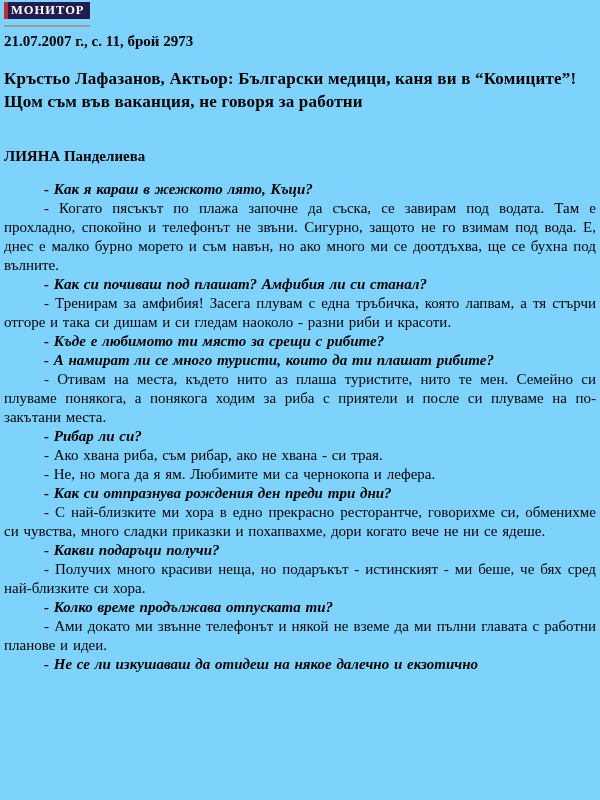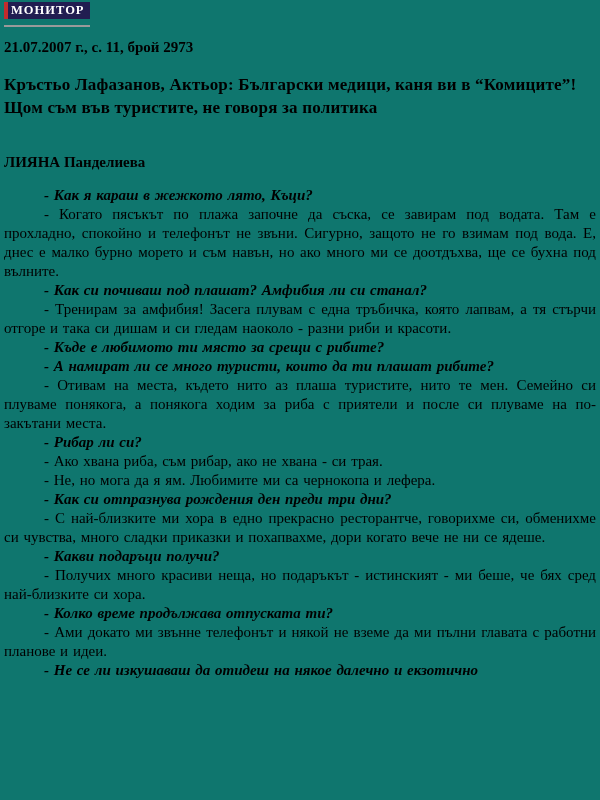--- a/index.html
+++ b/index.html
@@ -5,21 +5,21 @@
   html, body {
     margin: 0;
     padding: 0;
     background: #ffffff;
   }
   .page {
     position: relative;
     width: 600px;
     height: 800px;
     overflow: hidden;
-    background: #0f766e;
+    background: #7dd3fc;
     font-family: "Liberation Serif", "DejaVu Serif", serif;
     color: #000000;
     box-sizing: border-box;
     padding: 2px 4px 0 4px;
   }
   
   .logo-wrap {
     display: inline-block;
     border-bottom: 2px solid #9a9a9a;
     padding-bottom: 2px;
@@ -39,21 +39,21 @@
     font-weight: bold;
     font-size: 12.5px;
     line-height: 17px;
     letter-spacing: 1px;
     padding: 0 5px 0 3px;
     font-family: "Liberation Serif", "DejaVu Serif", serif;
   }
   .dateline {
     font-weight: bold;
     font-size: 15px;
-    margin-top: 12px;
+    margin-top: 6px;
   }
   .headline {
     font-size: 17px;
     font-weight: bold;
     line-height: 23px;
     margin: 17px 0 0 0;
     letter-spacing: 0.2px;
   }
   .author {
     font-weight: bold;
@@ -86,21 +86,21 @@
       <div class="logo">
         <span class="logo-bar"></span>
         <span class="logo-text">МОНИТОР</span>
       </div>
     </div>
     <div class="dateline">21.07.2007 г., с. 11, брой 2973</div>
   </header>
 
   <h1 class="headline">
     <span class="headline-line1">Кръстьо Лафазанов, Актьор: Български медици, каня ви в “Комиците”!</span><br>
-    <span class="headline-line2">Щом съм във туристите, не говоря за политика</span>
+    <span class="headline-line2">Щом съм във ваканция, не говоря за работни</span>
   </h1>
 
   <div class="author">ЛИЯНА Панделиева</div>
 
   <div class="interview" id="interview">
       <p class="para q">- Как я караш в жежкото лято, Къци?</p>
       <p class="para a">- Когато пясъкът по плажа започне да съска, се завирам под водата. Там е прохладно, спокойно и телефонът не звъни. Сигурно, защото не го взимам под вода. Е, днес е малко бурно морето и съм навън, но ако много ми се доотдъхва, ще се бухна под вълните.</p>
       <p class="para q">- Как си почиваш под плашат? Амфибия ли си станал?</p>
       <p class="para a">- Тренирам за амфибия! Засега плувам с една тръбичка, която лапвам, а тя стърчи отгоре и така си дишам и си гледам наоколо - разни риби и красоти.</p>
       <p class="para q">- Къде е любимото ти място за срещи с рибите?</p>

